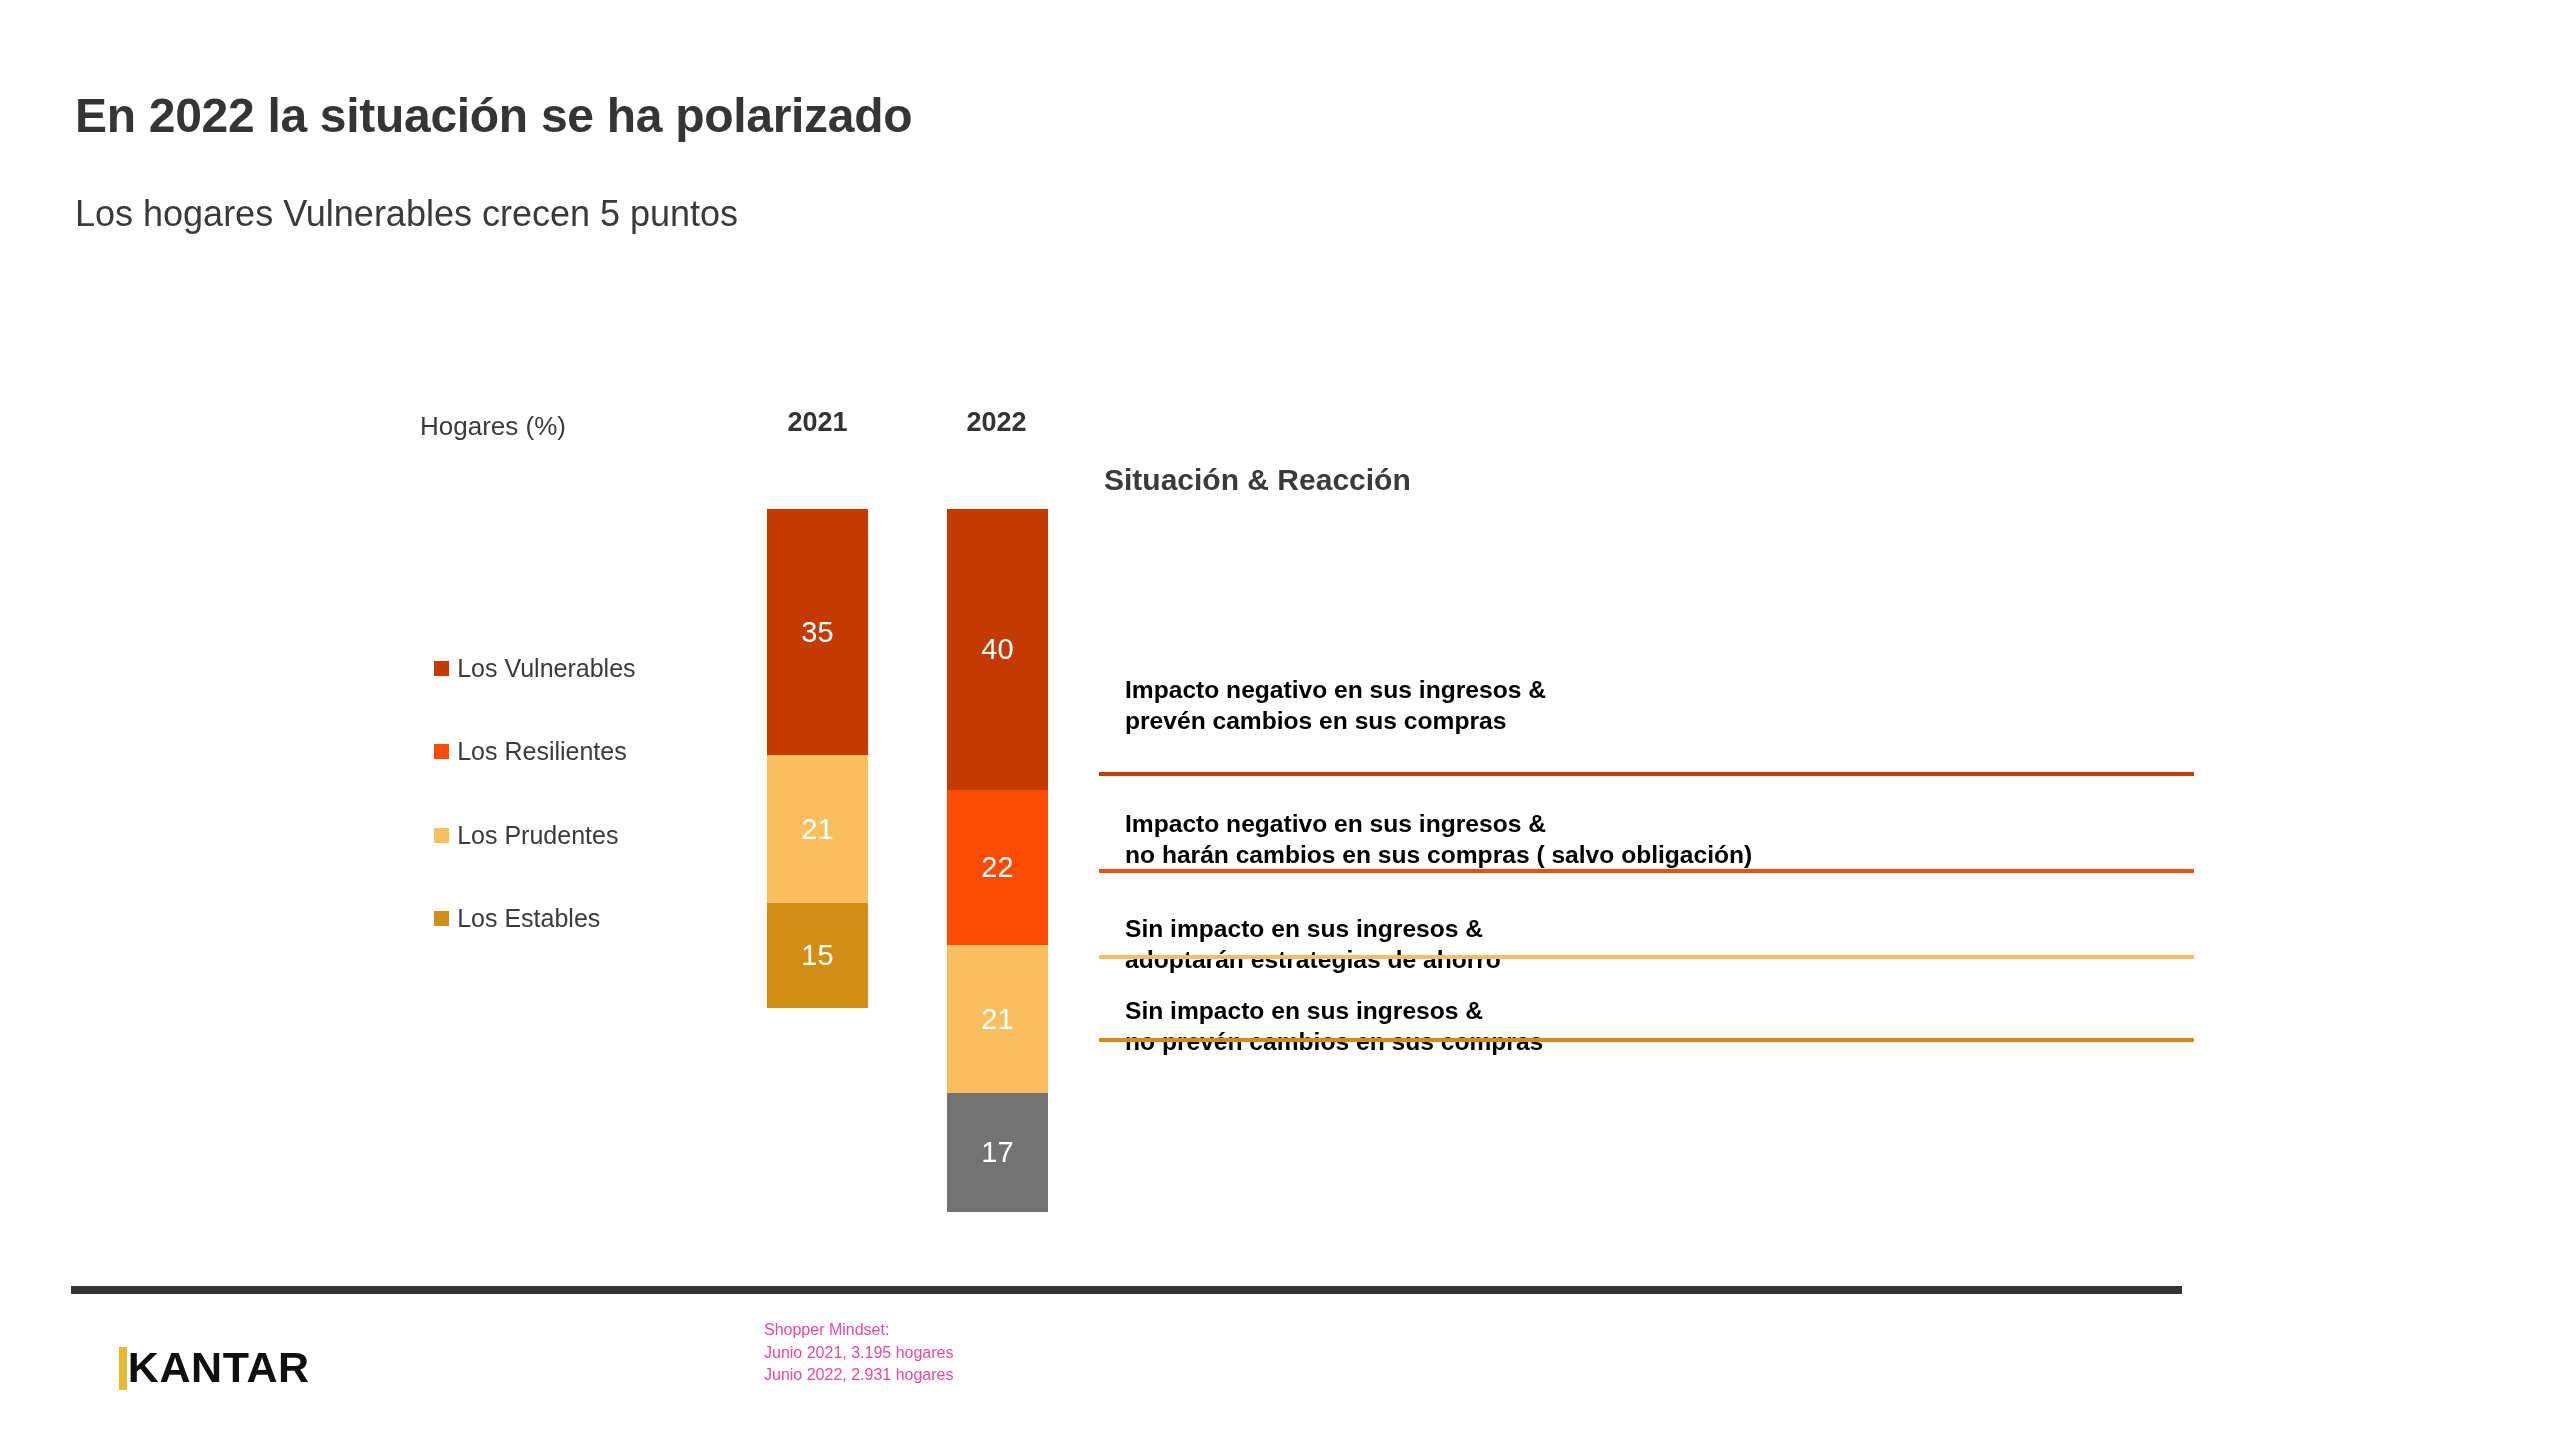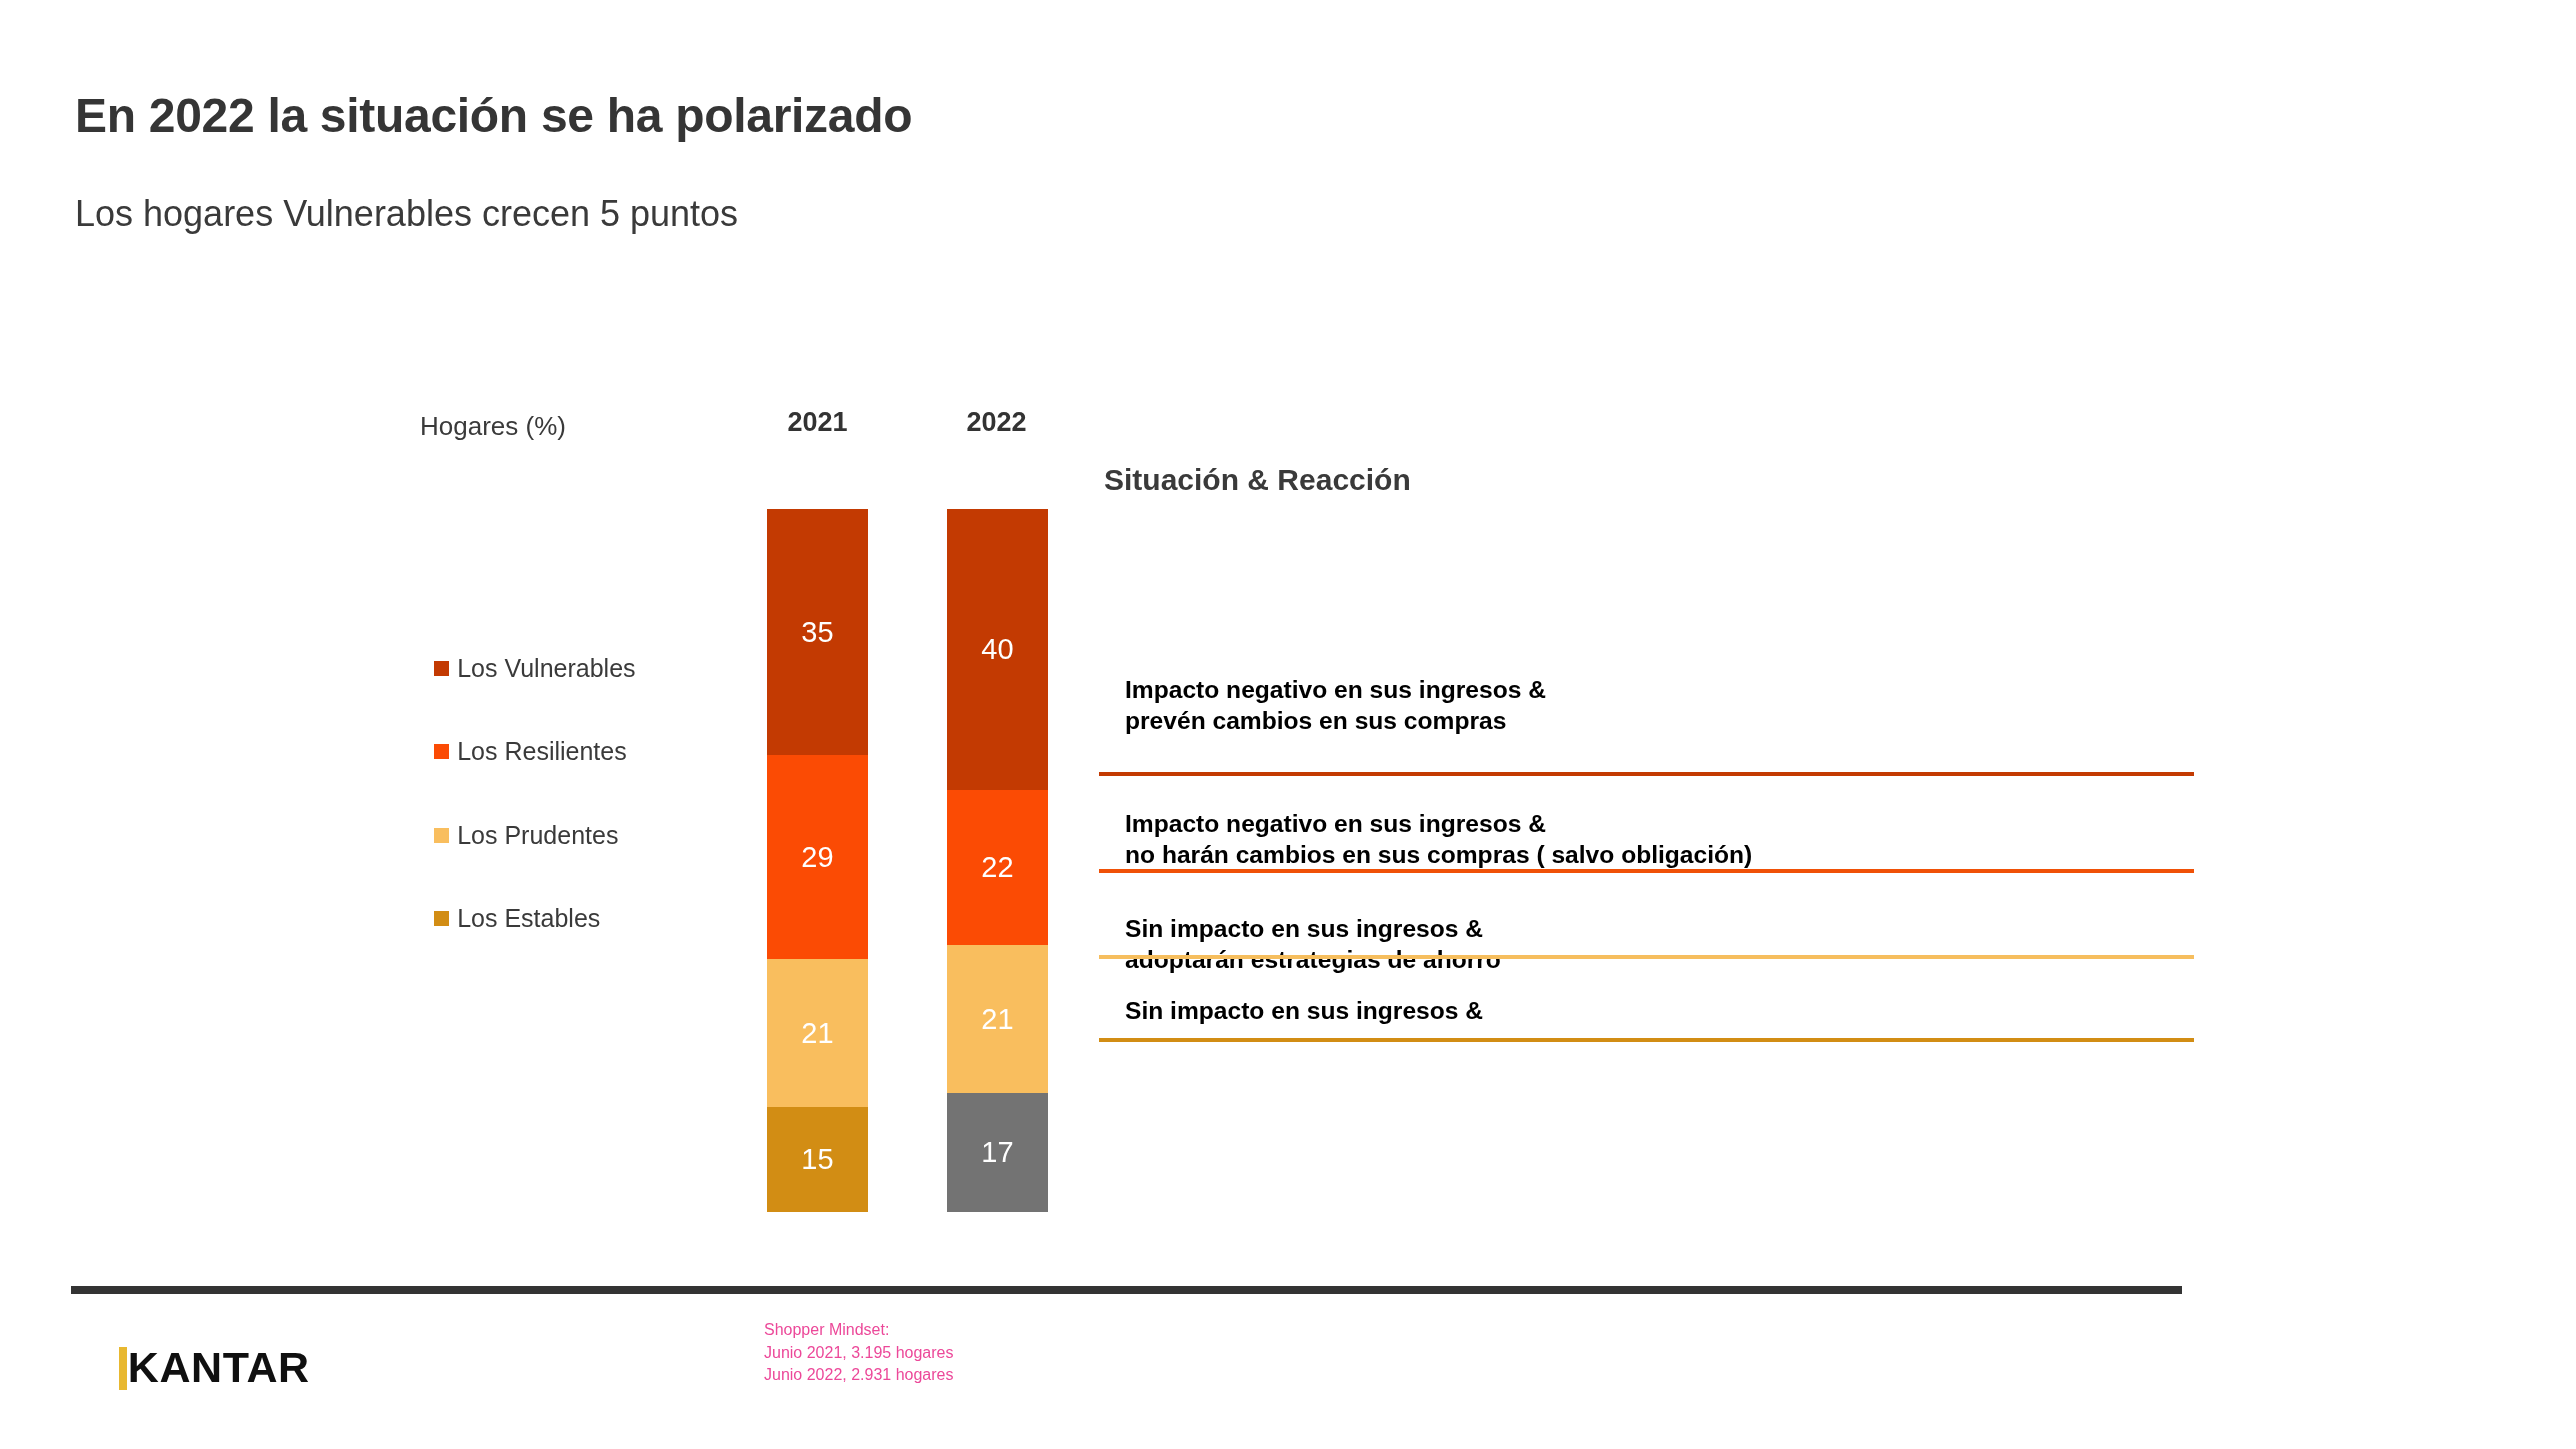--- a/index.html
+++ b/index.html
@@ -200,23 +200,20 @@
     <div class="legend-item" style="top: 250px;">
       <span class="legend-swatch" style="background: rgb(210, 141, 20);"></span>
       <span class="legend-text">Los Estables</span>
     </div>
   </div>
 
 <div class="bar-column" id="bar-2021">
     <div class="bar-segment" style="height: 246px; background: rgb(195, 58, 2);">
       <span class="bar-value">35</span>
     </div>
-    <div class="bar-segment" style="height: 204px; background: rgb(251, 75, 4);">
-      <span class="bar-value">29</span>
-    </div>
     <div class="bar-segment" style="height: 148px; background: rgb(249, 190, 94);">
       <span class="bar-value">21</span>
     </div>
     <div class="bar-segment" style="height: 105px; background: rgb(210, 141, 20);">
       <span class="bar-value">15</span>
     </div>
   </div>
 <div class="bar-column" id="bar-2022">
     <div class="bar-segment" style="height: 281px; background: rgb(195, 58, 2);">
       <span class="bar-value">40</span>
@@ -242,20 +239,21 @@
     <div class="reaction-block" style="top: 808px;">
       <div>Impacto negativo en sus ingresos &amp;</div>
       <div>no harán cambios en sus compras ( salvo obligación)</div>
     </div>
     <div class="reaction-block" style="top: 913px;">
       <div>Sin impacto en sus ingresos &amp;</div>
       <div>adoptarán estrategias de ahorro</div>
     </div>
     <div class="reaction-block" style="top: 995px;">
       <div>Sin impacto en sus ingresos &amp;</div>
+      <div>no prevén cambios en sus compras</div>
     </div>
   </div>
 
 <div id="footer-rule" style="background: rgb(51, 51, 51);"></div>
 
 <div id="kantar-logo">
   <div id="kantar-bar" style="background: rgb(232, 184, 48);"></div>
   <div id="kantar-word">KANTAR</div>
 </div>
 

